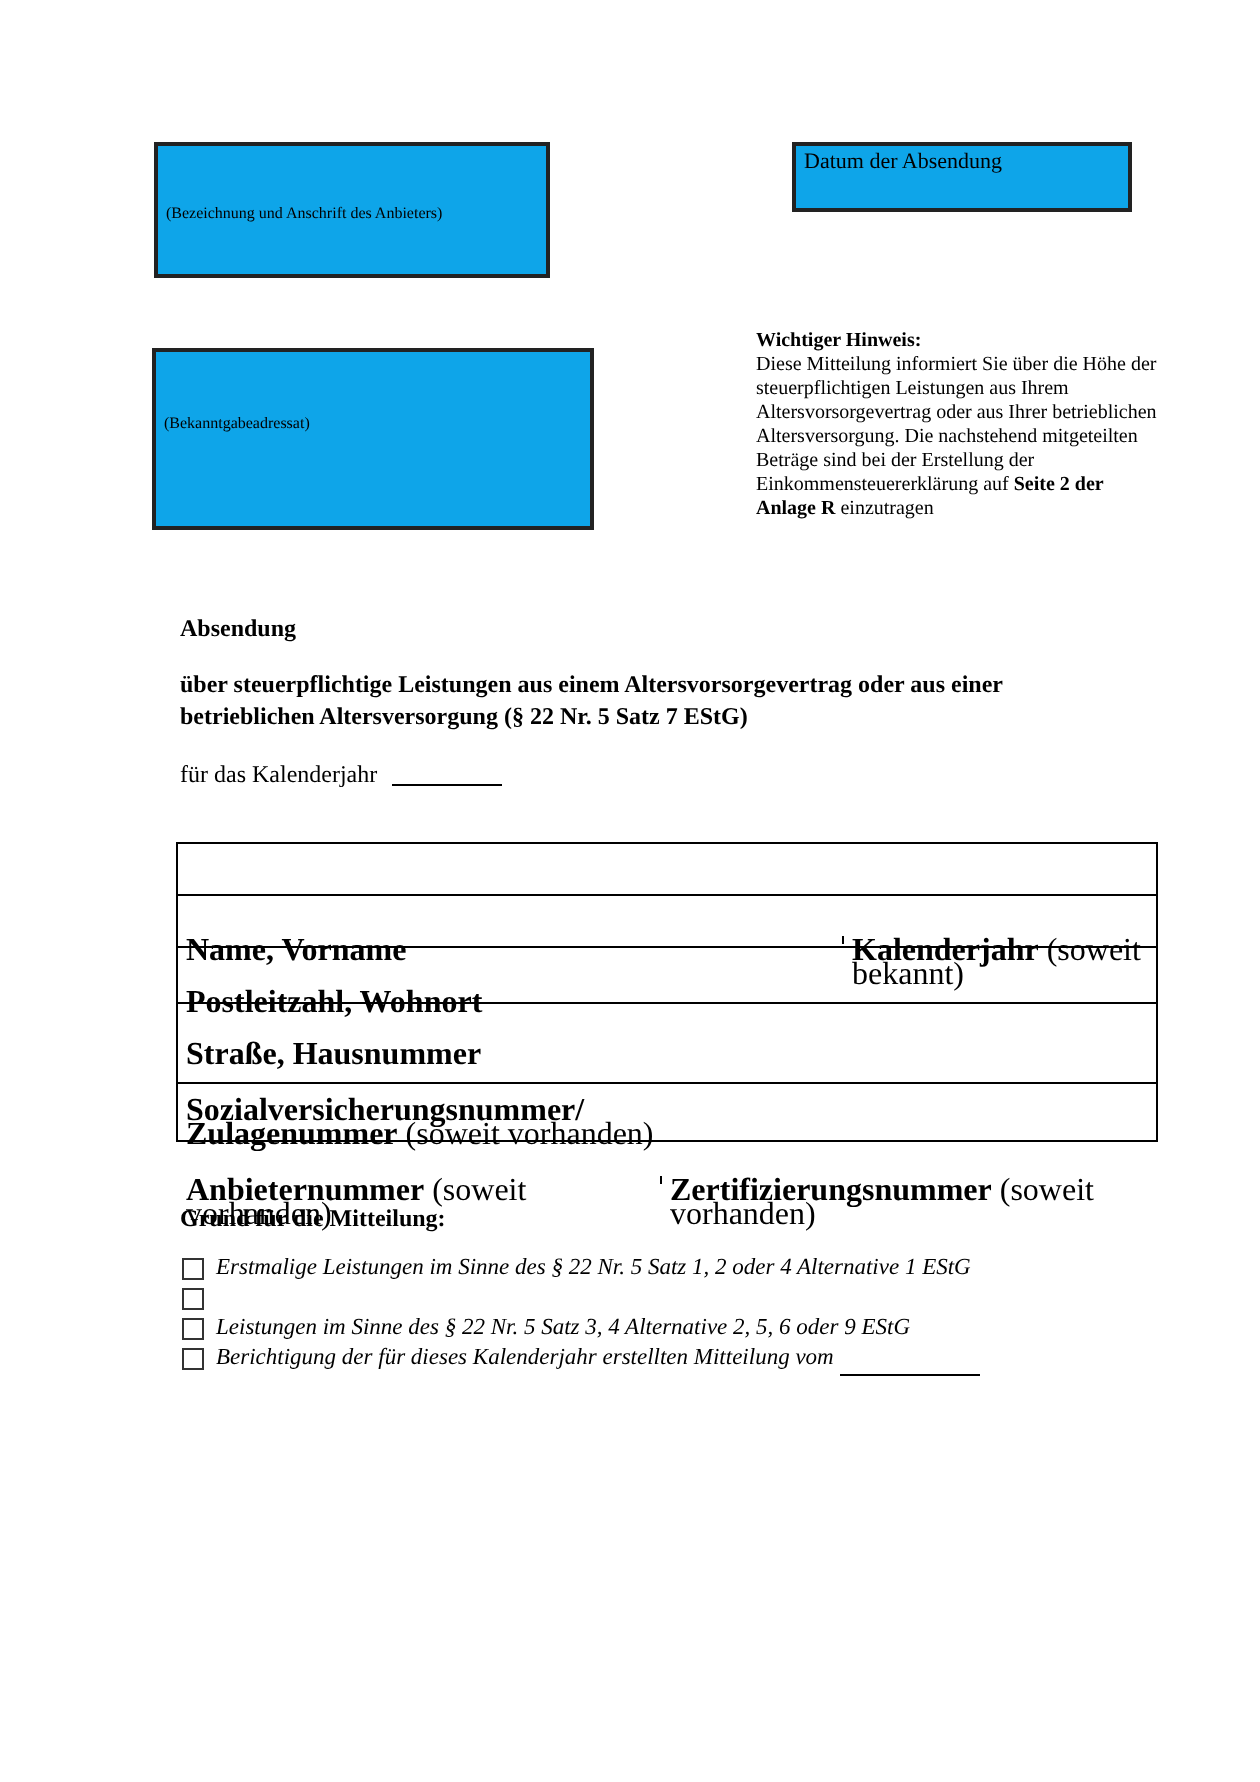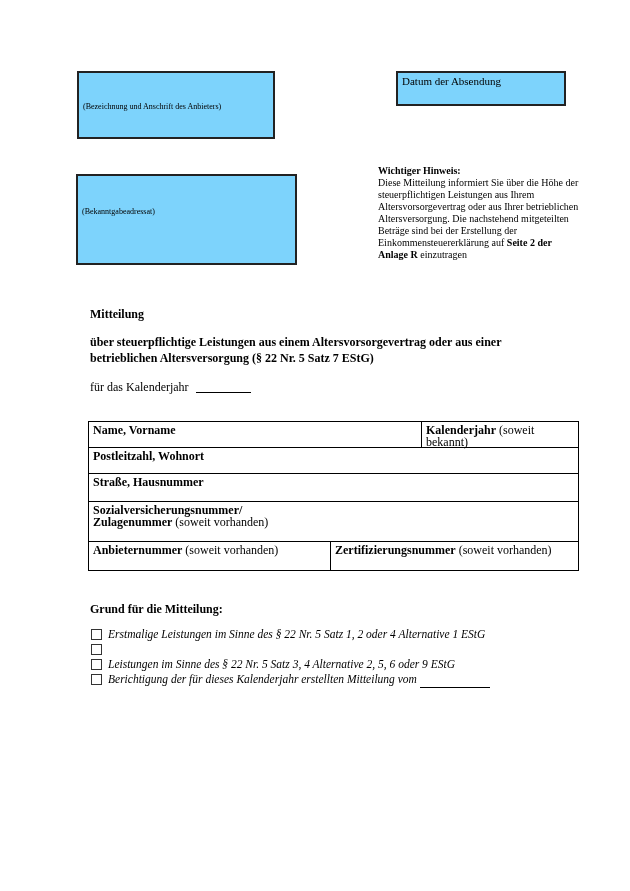--- a/index.html
+++ b/index.html
@@ -6,21 +6,21 @@
   html,body { background:#ffffff; }
   body {
     width:630px; height:891px; position:relative;
     font-family:"Liberation Serif","DejaVu Serif",serif;
     color:#000;
   }
   .page { position:absolute; left:0; top:0; width:630px; height:891px; background:#ffffff; overflow:hidden; }
   .b { font-weight:bold; }
 
   
-  .frame { position:absolute; border:2px solid #222; background:#7dd3fc; }
+  .frame { position:absolute; border:2px solid #222; background:#0ea5e9; }
   .frame .lbl { position:absolute; white-space:nowrap; }
   .lbl-small { font-size:8px; }
   .lbl-med { font-size:11px; }
 
   
   .notice { position:absolute; left:378px; top:165px; width:205px; font-size:10px; line-height:12px; }
   .notice .title { display:block; font-weight:bold; }
 
   
   .h-title { position:absolute; left:90px; top:307px; font-size:12px; font-weight:bold; }
@@ -29,21 +29,21 @@
 
   
   .blank { display:inline-block; border-bottom:1px solid #000; height:12px; position:relative; top:2px; }
   .blank-year { width:55px; margin-left:4px; }
   .blank-date { width:70px; margin-left:3px; }
 
   
   .ftable { position:absolute; left:88px; top:421px; width:491px; border:1px solid #000; }
   .trow { display:flex; border-bottom:1px solid #000; }
   .trow:last-child { border-bottom:none; }
-  .tcell { padding:2px 4px; font-size:12px; line-height:12px; }
+  .tcell { padding:2px 4px; font-size:16px; line-height:12px;margin-top:46px; }
   .tcell.split { border-right:1px solid #000; }
   .r1 { height:26px; } .r2 { height:28px; } .r3 { height:26px; }
   .r4 { height:40px; } .r5 { height:28px; }
   .w-name { width:333px; } .w-rest { flex:1; }
   .w-left { width:242px; }
 
   
   .reason-title { position:absolute; left:90px; top:602px; font-size:12px; font-weight:bold; }
   .chk-list { position:absolute; left:91px; top:627px;font-style:italic; }
   .chk-row { display:flex; align-items:center; height:15px; font-size:11.5px; line-height:15px; white-space:nowrap; }
@@ -66,21 +66,21 @@
     <span class="lbl lbl-small" style="left:4px; top:31px;">(Bekanntgabeadressat)</span>
   </div>
 
   <div class="notice">
     <span class="title">Wichtiger Hinweis:</span>
     <span>Diese Mitteilung informiert Sie über die Höhe der steuerpflichtigen Leistungen aus Ihrem Altersvorsorgevertrag oder aus Ihrer betrieblichen Altersversorgung. Die nachstehend mitgeteilten Beträge sind bei der Erstellung der Einkommensteuererklärung auf</span>
     <span class="b">Seite 2 der Anlage R</span>
     <span>einzutragen</span>
   </div>
 
-  <div class="h-title">Mitteilung</div>
+  <div class="h-title">Absendung</div>
   <div class="h-sub">
     <div>über steuerpflichtige Leistungen aus einem Altersvorsorgevertrag oder aus einer</div>
     <div>betrieblichen Altersversorgung (§ 22 Nr. 5 Satz 7 EStG)</div>
   </div>
   <div class="year-line">
     <span>für das Kalenderjahr</span>
     <span class="blank blank-year"></span>
   </div>
 
   <div class="ftable">

